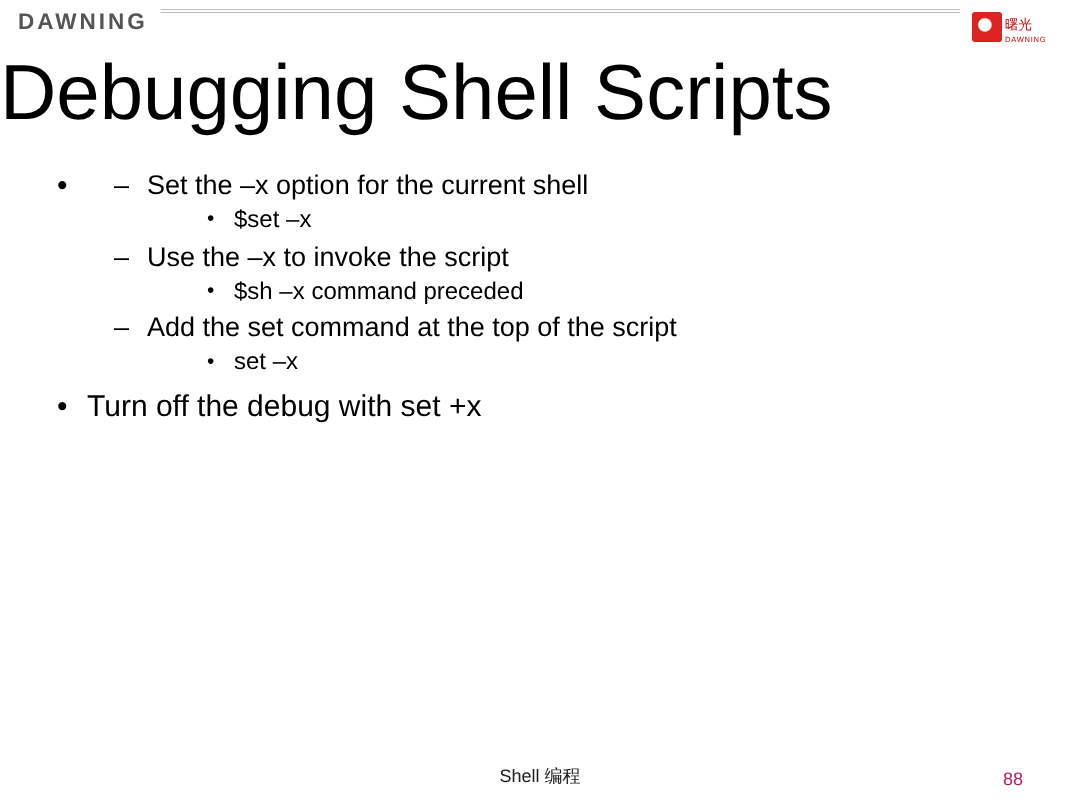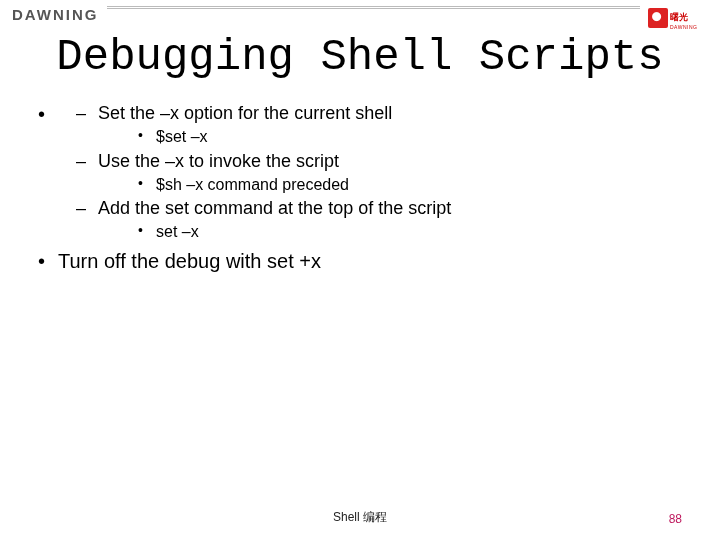--- a/index.html
+++ b/index.html
@@ -52,34 +52,34 @@
     content: "";
     position: absolute;
     left: 3px; top: 3px;
     width: 14px; height: 14px;
     background: radial-gradient(circle at 40% 40%, #fff 0 4px, transparent 5px);
   }
   .logo-text {
     font-size: 9px;
     line-height: 1;
     color: #c00;
-    font-weight: bold;
+    font-weight: normal;
   }
   .logo-sub {
     font-size: 5px;
     color: #c00;
     letter-spacing: 0.5px;
     display:block;
   }
   .title {
-    font-size: 44px;
+    font-size: 52px;
     font-weight: 400;
-    text-align: center;
+    text-align: left;
     margin: 4px 0 20px 0;
-    font-family: Liberation Mono, monospace;
+    font-family: Liberation Sans, sans-serif;
   }
   .content {
     padding: 0 36px 0 36px;
     font-size: 20px;
     line-height: 1.28;
   }
   ul { list-style: none; }
   .b1 > li { position: relative; padding-left: 22px; margin-bottom: 6px; }
   .b1 > li::before {
     content: "•";

